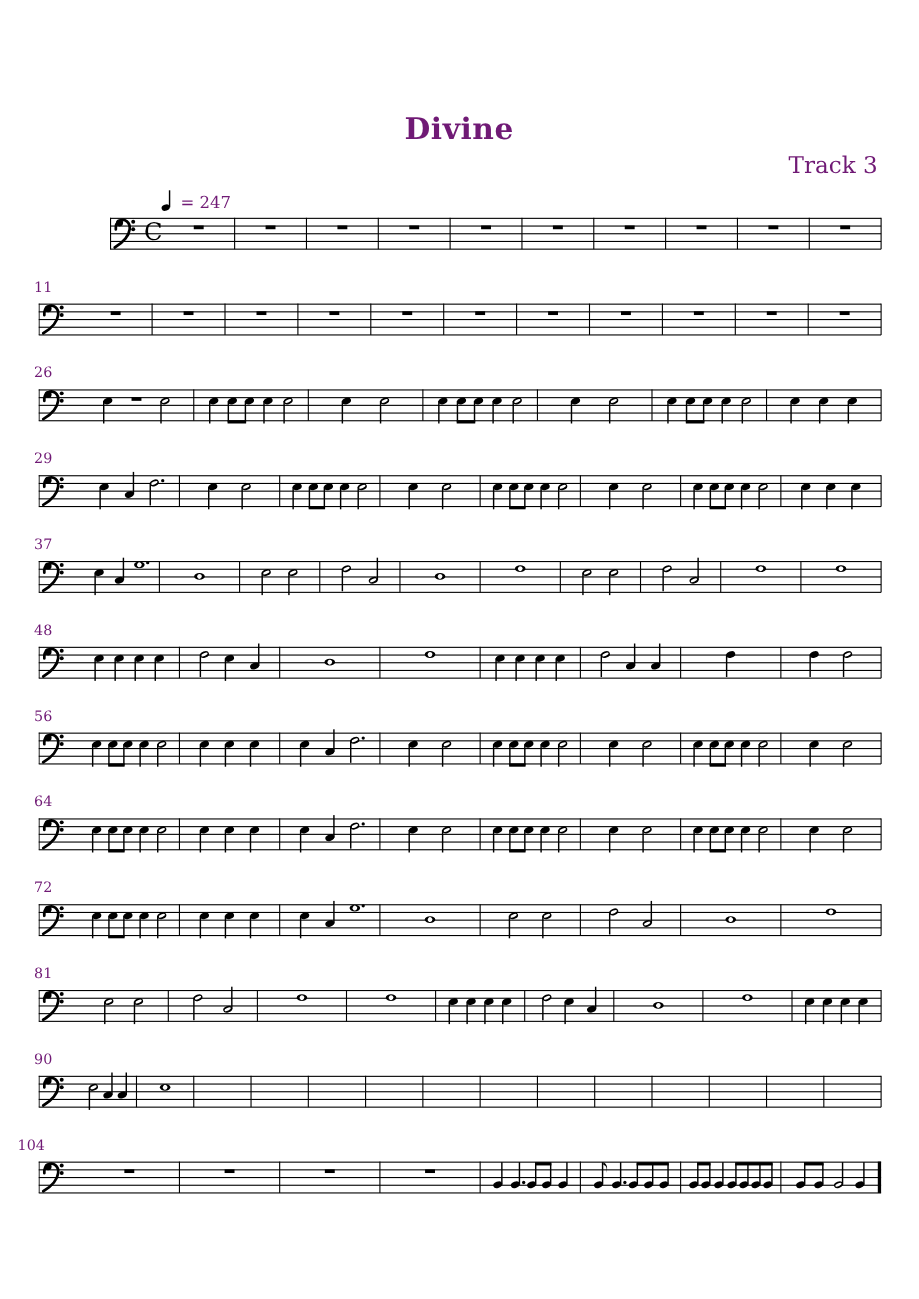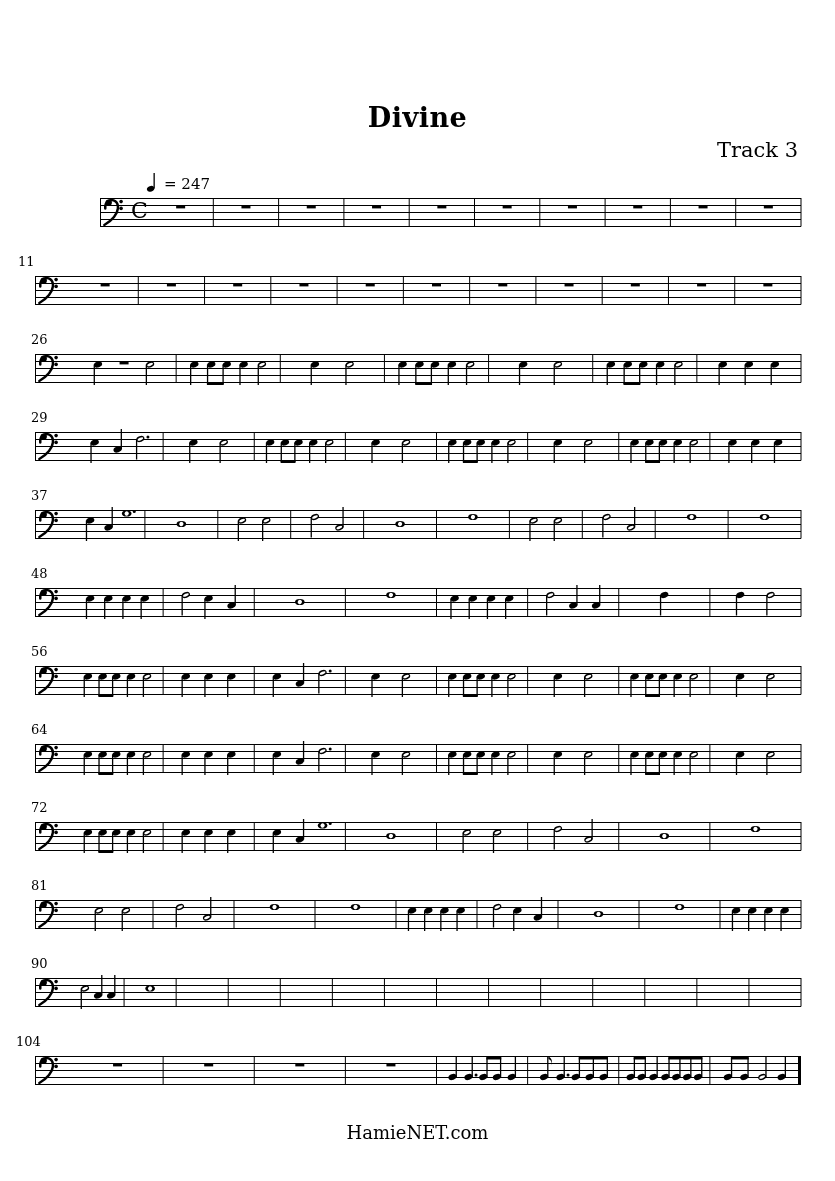--- a/index.html
+++ b/index.html
@@ -1,18 +1,18 @@
 <!DOCTYPE html>
 <html><head>
 <meta charset="utf-8">
 <style>
   html,body{margin:0;padding:0;background:#fff;}
   .page{
     position:relative;width:835px;height:1181px;background:#ffffff;
-    color:#000000;font-family:"DejaVu Serif", serif;overflow:hidden;
+    color:#701a75;font-family:"DejaVu Serif", serif;overflow:hidden;
   }
   .title{
     position:absolute;left:0;right:0;top:102px;text-align:center;
     font-size:27px;font-weight:bold;letter-spacing:.5px;
   }
   .track{
     position:absolute;right:37px;top:138px;font-size:21px;
   }
   .tempo{
     position:absolute;left:146px;top:169px;height:24px;
@@ -150,21 +150,21 @@
         <rect x="632.9545454545454" y="34" width="1" height="28.5" fill="#000"></rect>
         <g>
           <rect x="662.090909090909" y="41" width="9" height="3.4" fill="#000"></rect>
         </g>
         <rect x="699.2272727272726" y="34" width="1" height="28.5" fill="#000"></rect>
         <g>
           <rect x="728.3636363636363" y="41" width="9" height="3.4" fill="#000"></rect>
         </g>
         <rect x="765.4999999999999" y="34" width="1" height="28.5" fill="#000"></rect>
       </svg>
-      <div class="mnum" style="left: 18px; top: 254px;">11</div>
+      <div class="mnum" style="left: 31px; top: 254px;">11</div>
       <svg width="770" height="86" class="system" style="left: 35px; top: 320px;">
         <rect x="0" y="34" width="766" height="1" fill="#000"></rect>
         <rect x="0" y="41" width="766" height="1" fill="#000"></rect>
         <rect x="0" y="48" width="766" height="1" fill="#000"></rect>
         <rect x="0" y="55" width="766" height="1" fill="#000"></rect>
         <rect x="0" y="62" width="766" height="1" fill="#000"></rect>
         <rect x="0" y="34" width="1" height="28.5" fill="#000"></rect>
         <g transform="translate(3.5,0)">
           <circle cx="5.2" cy="38.6" r="3.2" fill="#000"></circle>
           <path d="M1.8,44.5 C1,36.6 8.2,34.4 11.8,37.2 C16,40.5 15,47.5 10.5,53 C7.6,56.6 3.6,59.4 0.8,61" stroke="#000" stroke-width="2.5" fill="none" stroke-linecap="round"></path>
@@ -1402,14 +1402,13 @@
           <g>
             <ellipse cx="746.6117021276596" cy="55" rx="4.2" ry="2.9" transform="rotate(-20 746.6117021276596 55)" fill="#000"></ellipse>
             <rect x="749.7117021276596" y="34.5" width="1.3" height="20.5" fill="#000"></rect>
           </g>
         </g>
         <rect x="763" y="34" width="3" height="28.5" fill="#000"></rect>
       </svg>
       <div class="mnum" style="left: 16px; top: 1034px; text-align: right;">104</div>
     </div>
 
-  <div class="footer">HamieNET.com</div>
 </div>
 
 </body></html>

